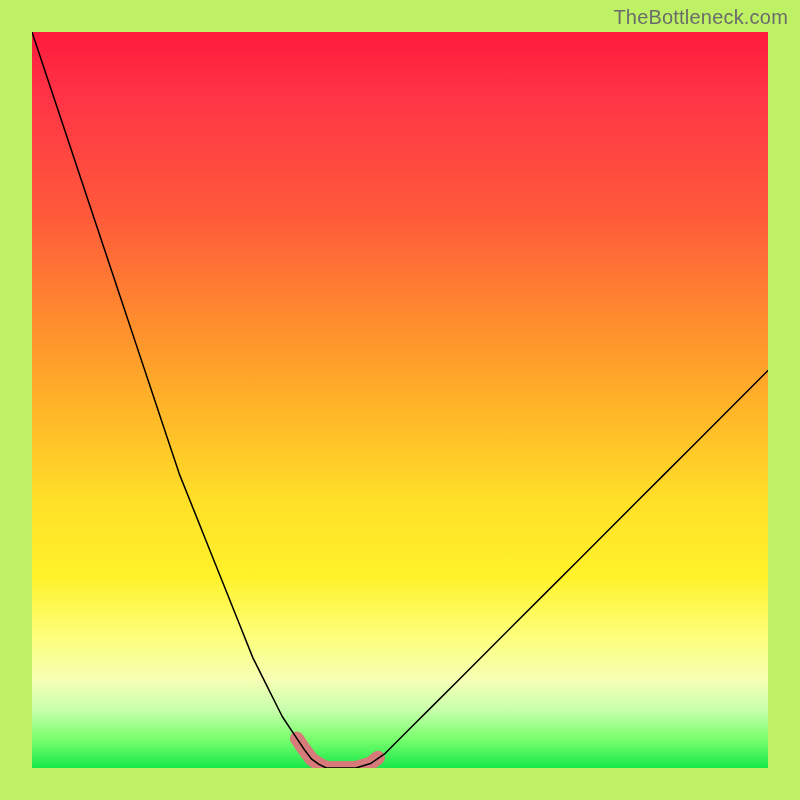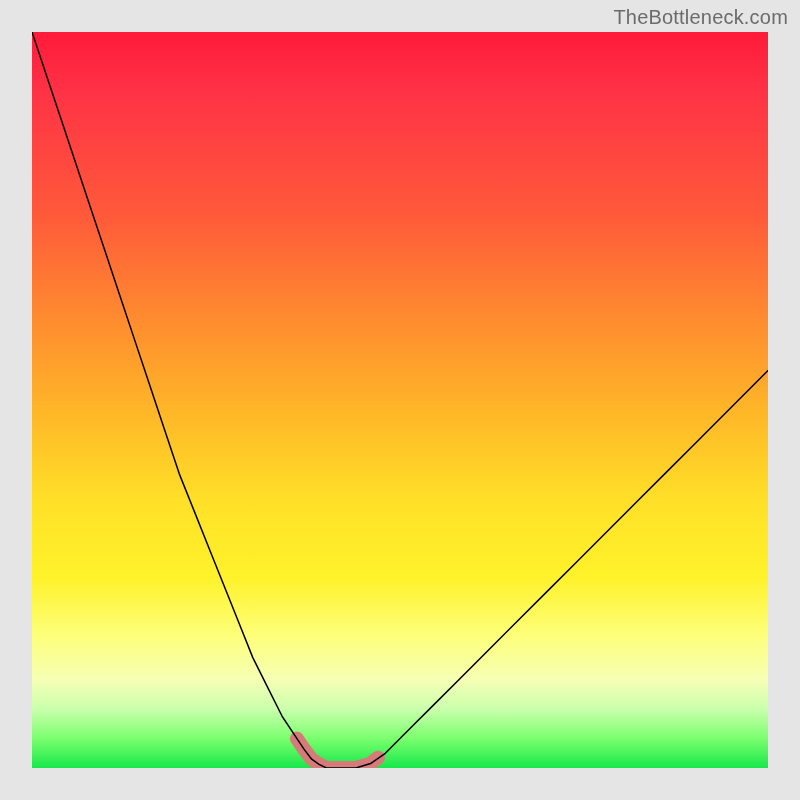--- a/index.html
+++ b/index.html
@@ -8,21 +8,21 @@
     width: 800px;
     height: 800px;
     overflow: hidden;
     font-family: Arial, Helvetica, sans-serif;
     background: #000;
   }
   .frame {
     position: relative;
     width: 800px;
     height: 800px;
-    background: #e5e5e5;
+    background: #bef264;
   }
   .plot-area {
     position: absolute;
     left: 32px;
     top: 32px;
     width: 736px;
     height: 736px;
     
     background: linear-gradient(
       to bottom,

